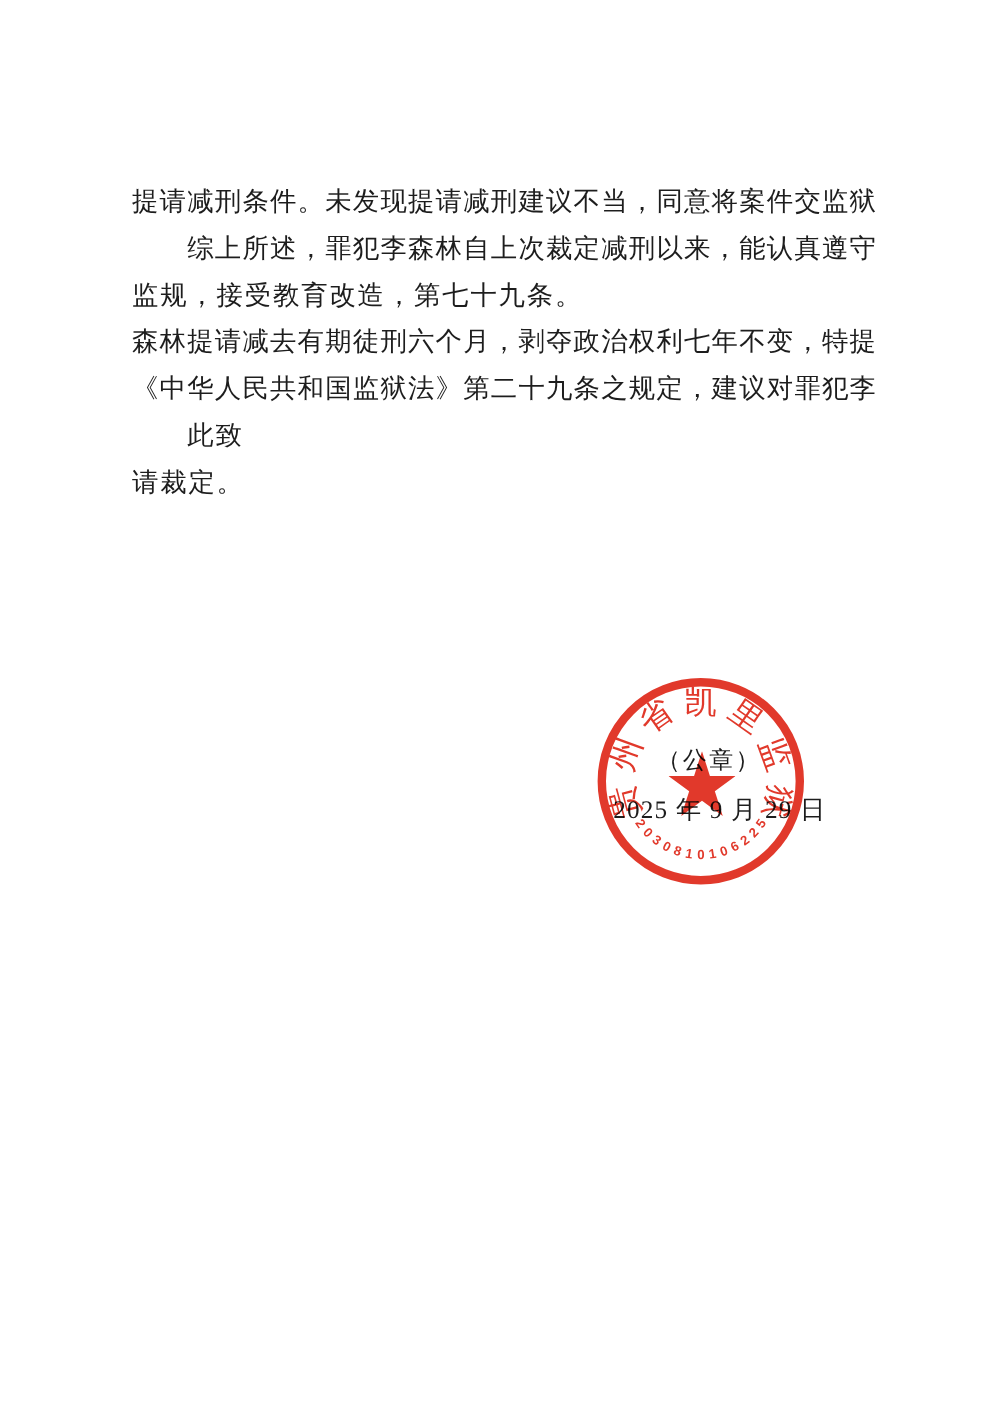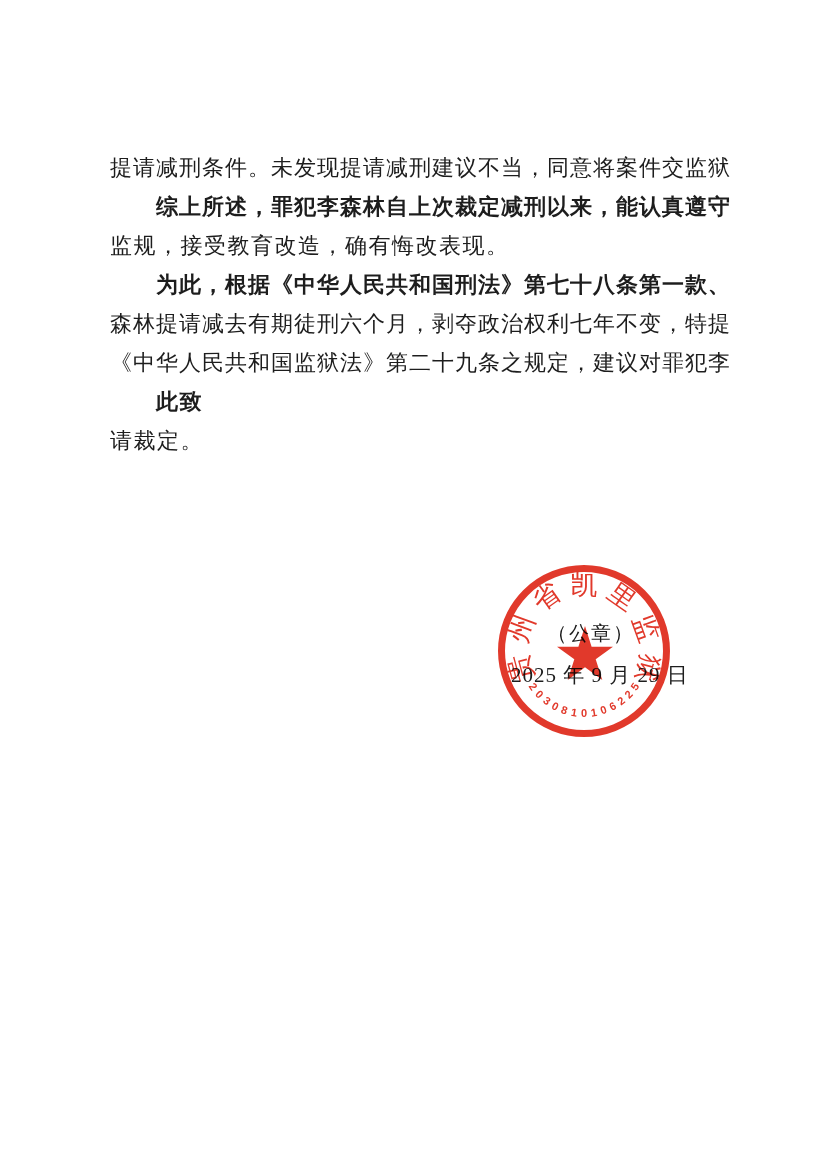--- a/index.html
+++ b/index.html
@@ -26,21 +26,21 @@
     height: 39px;
     overflow: hidden;
     white-space: nowrap;
   }
   .line.fill {
     white-space: normal;
     letter-spacing: 0;
     text-align: justify;
     text-align-last: justify;
   }
-  .line.indent { text-indent: 46px; font-weight: bold; }
+  .line.indent { text-indent: 46px; }
   
   .seal-placeholder {
     position: absolute;
     left: 547px;
     top: 620px;
     font-size: 20px;
     letter-spacing: 2px;
     z-index: 1;
   }
   .date-line {
@@ -111,22 +111,21 @@
   }
 </style>
 </head>
 <body>
 
 <div class="page" style="color: rgb(29, 29, 29); background: rgb(255, 255, 255);">
 
   <div class="doc-body">
     <div class="line fill">提请减刑条件。未发现提请减刑建议不当，同意将案件交监狱</div>
     <div class="line indent fill">综上所述，罪犯李森林自上次裁定减刑以来，能认真遵守</div>
-    <div class="line">监规，接受教育改造，确有悔改表现。</div>
-    <div class="line indent fill">为此，根据《中华人民共和国刑法》第七十八条第一款、</div>
+    <div class="line">监规，接受教育改造，第七十九条。</div>
     <div class="line fill">森林提请减去有期徒刑六个月，剥夺政治权利七年不变，特提</div>
     <div class="line fill">《中华人民共和国监狱法》第二十九条之规定，建议对罪犯李</div>
     <div class="line indent">此致</div>
     <div class="line">请裁定。</div>
   </div>
 
   <div class="seal-placeholder">（公章）</div>
   <div class="date-line">2025 年 9 月 29 日</div>
 
   <div class="seal">

